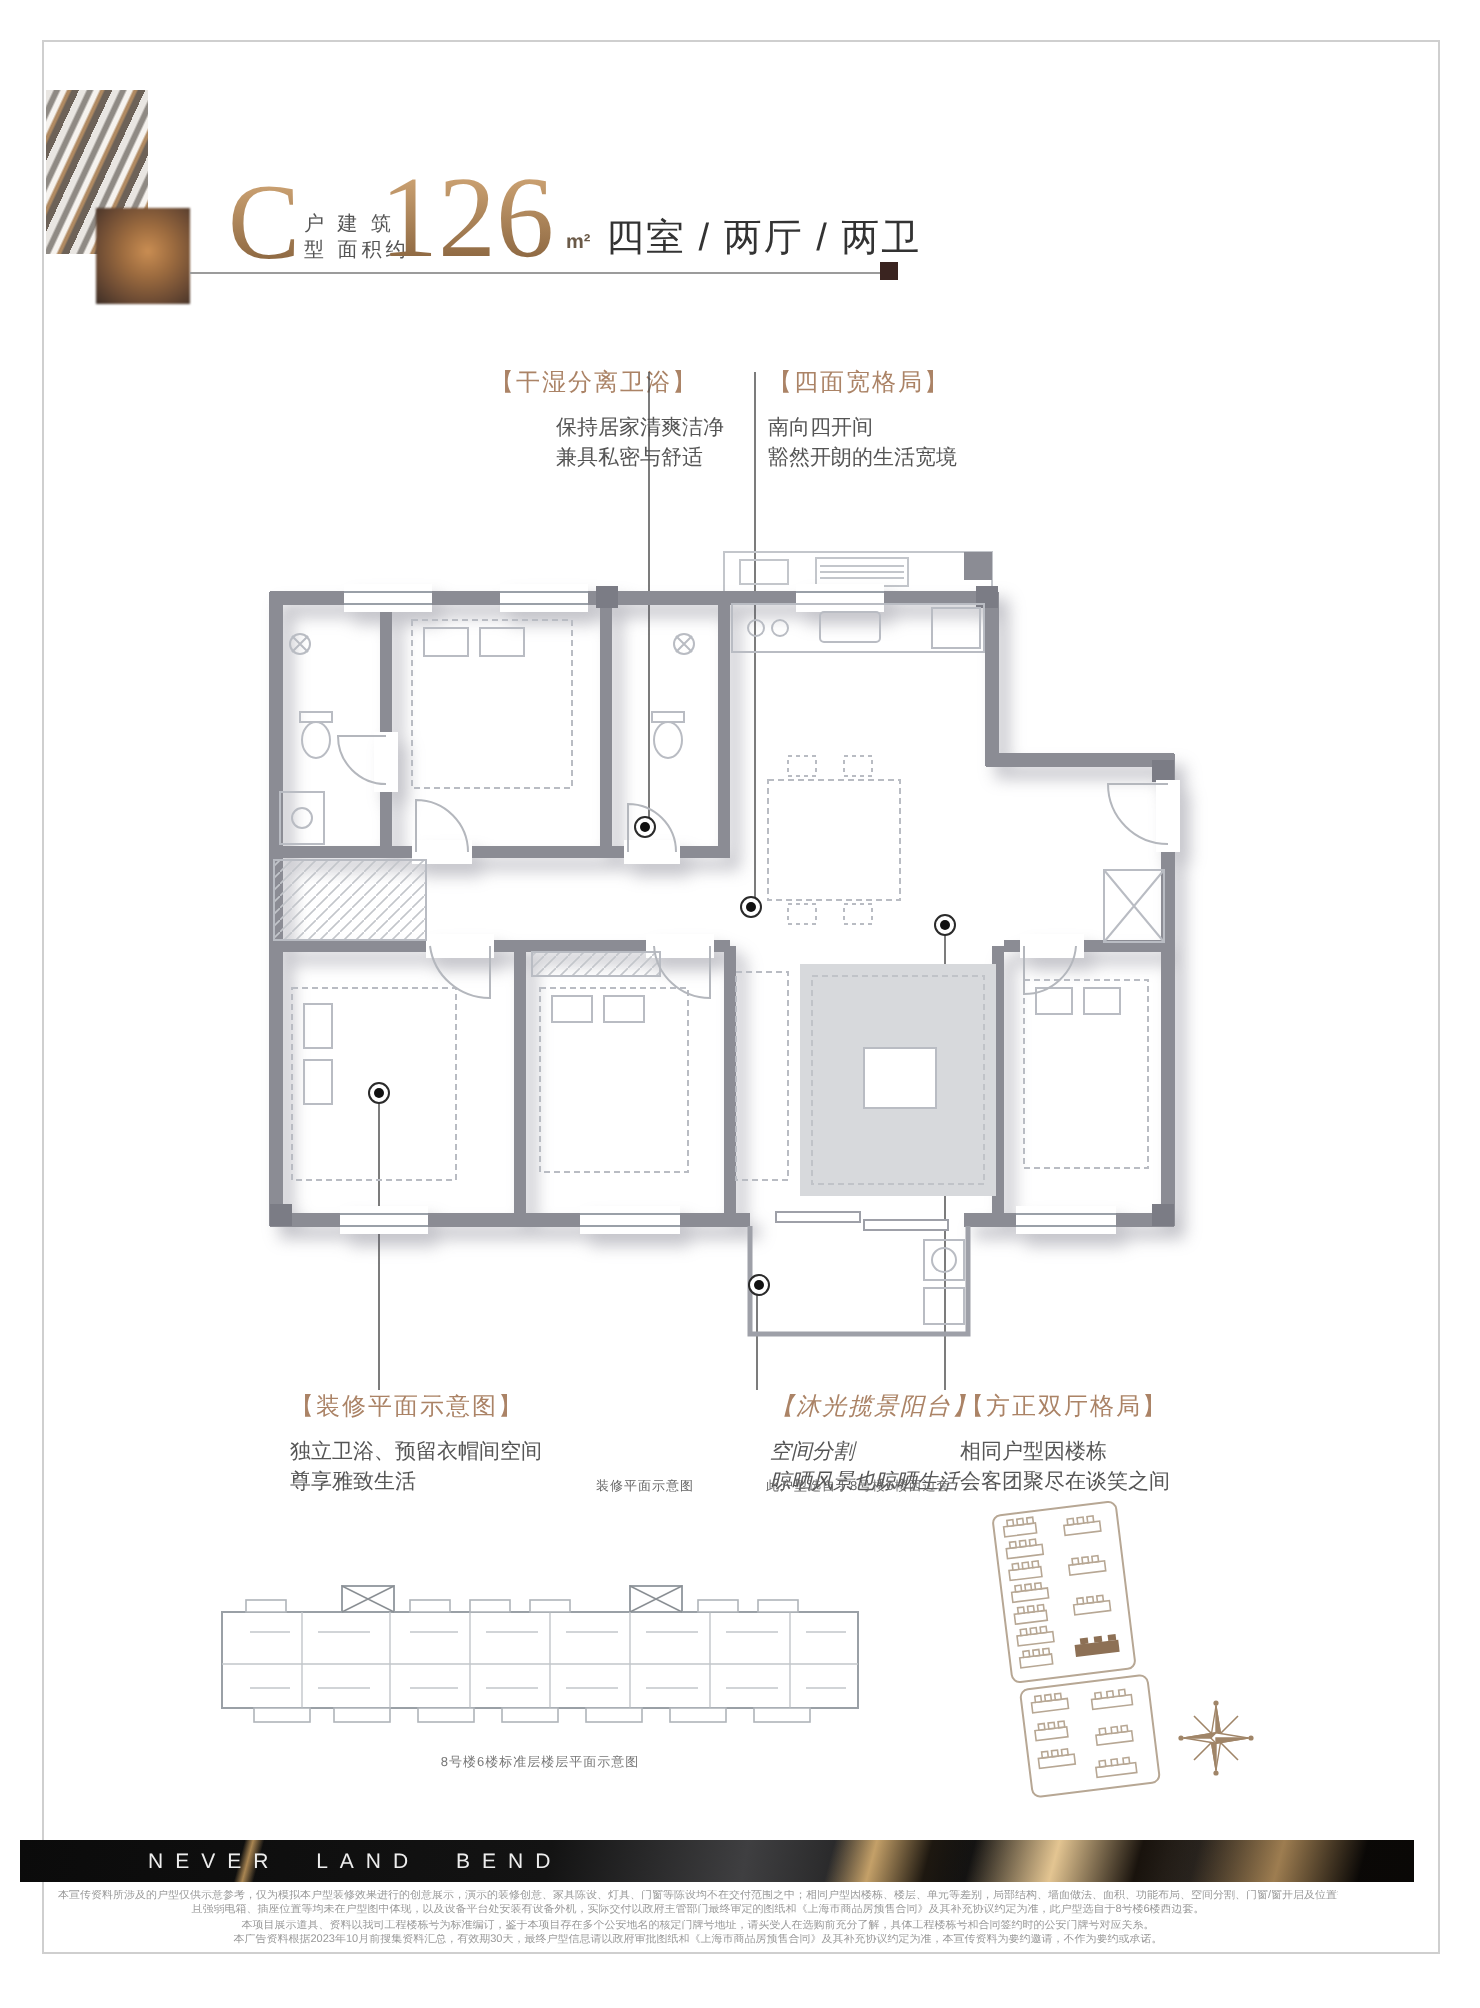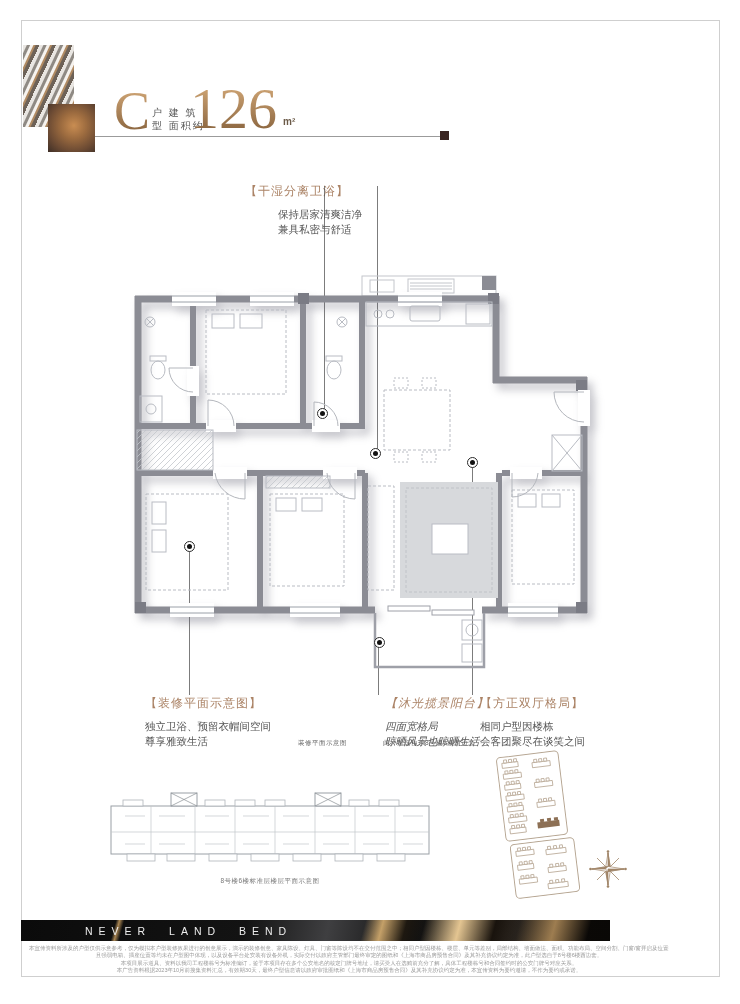--- a/index.html
+++ b/index.html
@@ -29,21 +29,21 @@
   #header-endsq{left:440px;top:131px;width:9px;height:9px;background:#3a2420;}
   
   .ann-title{font-size:12px;color:#ab8366;letter-spacing:1px;white-space:nowrap;}
   .ann-desc{font-size:10.5px;color:#555;line-height:15px;white-space:nowrap;}
   .leader{width:1px;background:rgba(80,80,80,.75);}
   .dot{width:9px;height:9px;border:1px solid #2a2a2a;border-radius:50%;background:#fff;}
   .dot::before{content:"";position:absolute;left:2px;top:2px;width:5px;height:5px;border-radius:50%;background:#111;}
   .note{font-size:6.5px;color:#666;letter-spacing:.5px;white-space:nowrap;}
   .caption{font-size:6.5px;color:#777;letter-spacing:.5px;text-align:center;}
   
-  #band{left:21px;top:920px;width:589px;height:21px;
+  #band{left:10px;top:920px;width:697px;height:21px;
     background:
       linear-gradient(105deg,transparent 16%,rgba(196,154,94,.85) 16.6%,transparent 17.4%),
       linear-gradient(105deg,transparent 58%,rgba(214,174,112,.9) 61%,rgba(30,24,16,.95) 65%,transparent 68%,rgba(238,206,152,.95) 74%,rgba(24,18,12,.95) 80%,transparent 84%,rgba(190,150,95,.8) 90%,rgba(10,8,6,.95) 96%),
       linear-gradient(100deg,#0b0b0b 0%,#131313 38%,#3f3f41 52%,#101010 66%,#2c2620 82%,#090909 100%);}
   #brand{left:64px;top:5px;font-size:10.5px;color:#ededed;letter-spacing:6px;word-spacing:9px;font-weight:300;}
   .disc{width:640px;left:29px;text-align:center;font-size:5.5px;line-height:7.4px;color:#9a9a9a;white-space:nowrap;overflow:hidden;}
 </style>
 </head>
 <body>
 
@@ -52,28 +52,36 @@
   <div class="abs" id="frame"></div>
 
   <div class="abs" id="deco-swirl"></div>
   <div class="abs" id="deco-bronze"></div>
 
   <div class="abs serif" id="type-letter">C</div>
   <div class="abs" id="type-label">户 建 筑
 型 面积约</div>
   <div class="abs serif" id="area-num">126</div>
   <div class="abs" id="area-unit">m²</div>
+  <div class="abs" id="rooms">四室 / 两厅 / 两卫</div>
   <div class="abs" id="header-line"></div>
   <div class="abs" id="header-endsq"></div>
 
   <div class="abs" style="left:245px;top:183px;">
     <div class="ann-title">【干湿分离卫浴】</div>
     <div class="ann-desc" style="margin-top:7px;margin-left:33px;">
       <div>保持居家清爽洁净</div>
       <div>兼具私密与舒适</div>
+    </div>
+  </div>
+  <div class="abs" style="left:384px;top:183px;">
+    <div class="ann-title">【四面宽格局】</div>
+    <div class="ann-desc" style="margin-top:7px;">
+      <div>南向四开间</div>
+      <div>豁然开朗的生活宽境</div>
     </div>
   </div>
 
   <div class="abs leader" style="left:324px;top:186px;height:227px;"></div>
   <div class="abs leader" style="left:377px;top:186px;height:267px;"></div>
   <div class="abs leader" style="left:472px;top:466px;height:229px;"></div>
   <div class="abs leader" style="left:378px;top:646px;height:49px;"></div>
   <div class="abs leader" style="left:189px;top:550px;height:145px;"></div>
 
   <svg class="abs" style="left:110px;top:268px;" width="520" height="436" viewBox="0 0 520 436">
@@ -206,21 +214,21 @@
   <div class="abs" style="left:145px;top:695px;">
     <div class="ann-title">【装修平面示意图】</div>
     <div class="ann-desc" style="margin-top:7px;">
       <div>独立卫浴、预留衣帽间空间</div>
       <div>尊享雅致生活</div>
     </div>
   </div>
   <div class="abs" style="left:385px;top:695px;font-style:italic;">
     <div class="ann-title">【沐光揽景阳台】</div>
     <div class="ann-desc" style="margin-top:7px;">
-      <div>四面宽格局</div>
+      <div>空间分割</div>
       <div>晾晒风景也晾晒生活</div>
     </div>
   </div>
   <div class="abs" style="left:480px;top:695px;">
     <div class="ann-title">【方正双厅格局】</div>
     <div class="ann-desc" style="margin-top:7px;">
       <div>相同户型因楼栋</div>
       <div>会客团聚尽在谈笑之间</div>
     </div>
   </div>

